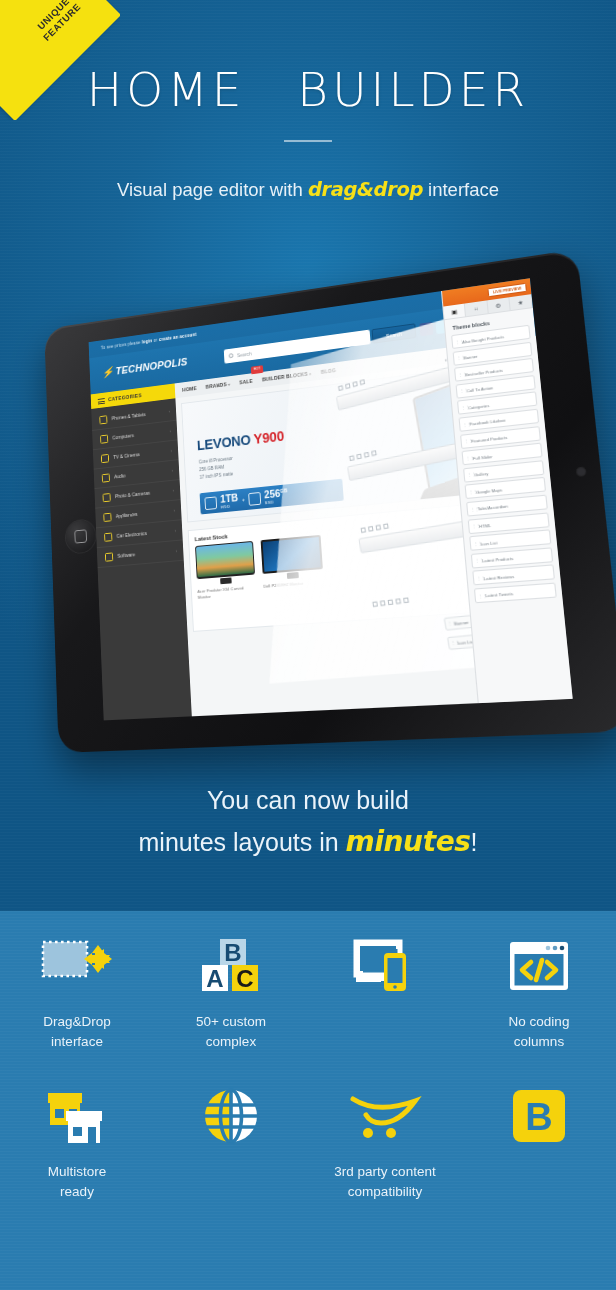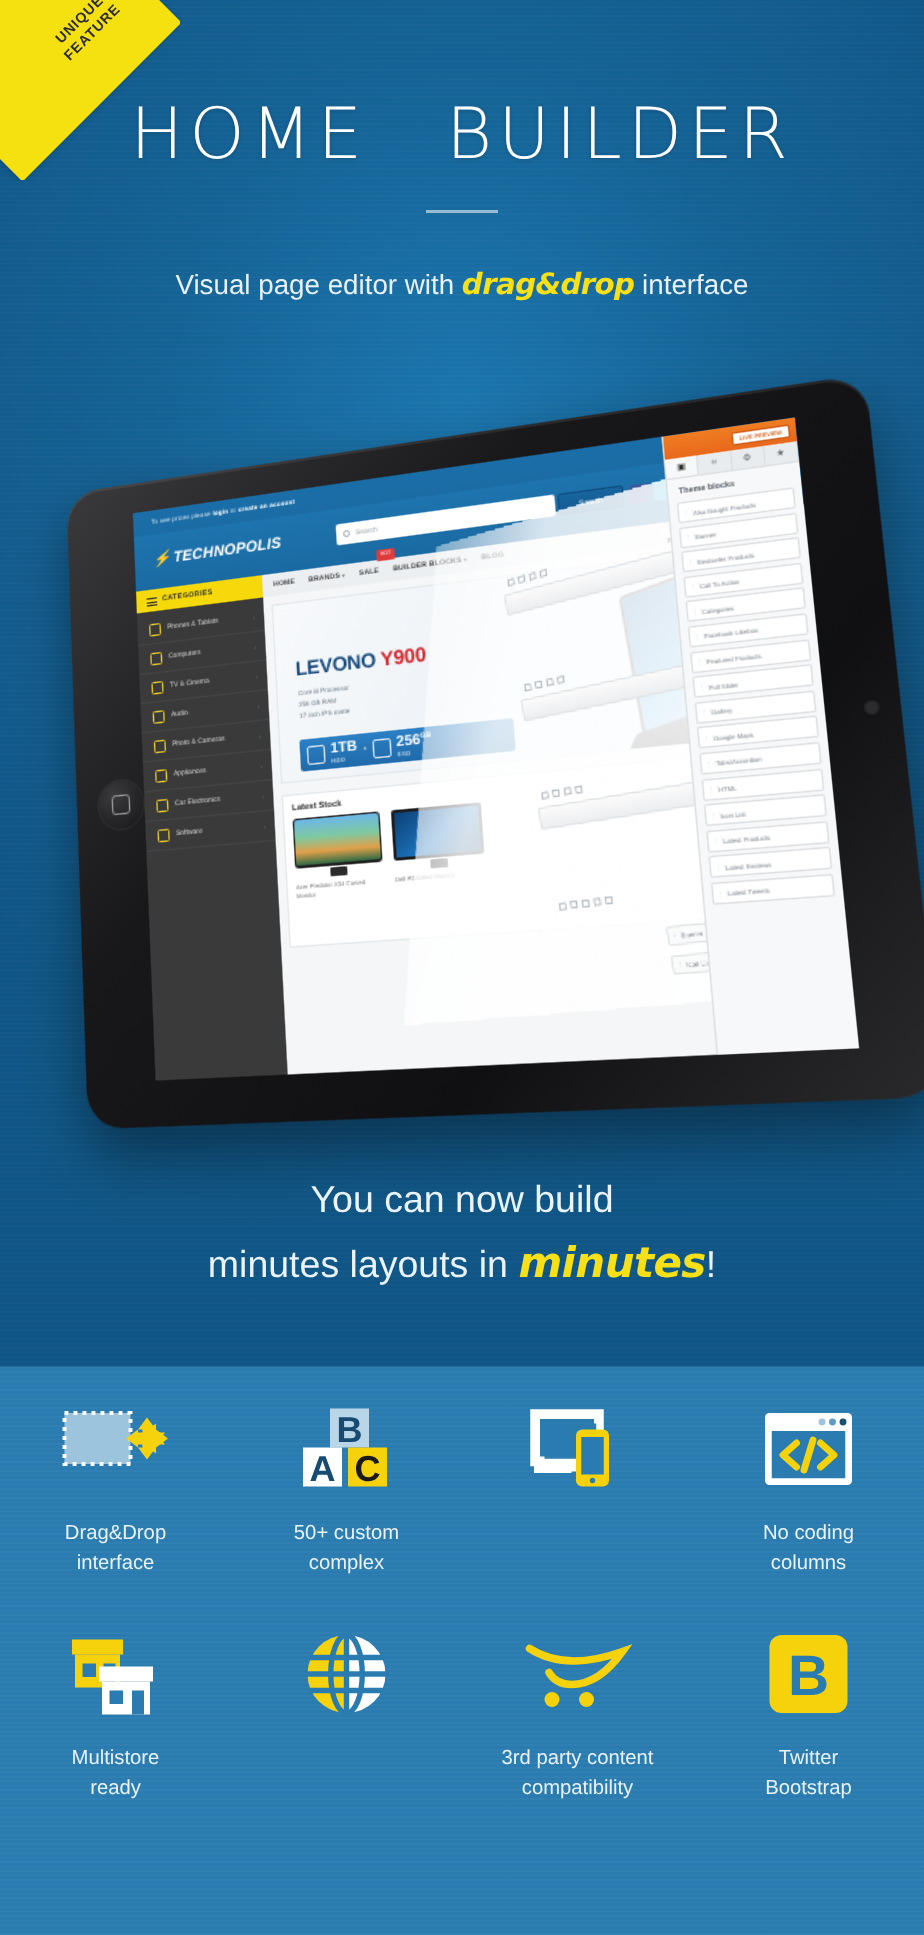--- a/index.html
+++ b/index.html
@@ -773,21 +773,17 @@
       </div>
     </div>
 
     <div class="fcell">
       <div class="ficon">
         <svg width="56" height="56" viewBox="0 0 56 56">
           <rect x="2" y="2" width="52" height="52" rx="8" fill="#f5d20c"></rect>
           <text x="28" y="42" font-family="Liberation Sans, sans-serif" font-size="38" font-weight="bold" fill="#2a7cb0" text-anchor="middle">B</text>
         </svg>
       </div>
-      <div class="flabel">
-        <div>Twitter</div>
-        <div>Bootstrap</div>
-      </div>
     </div>
 
   </div>
 
 </div>
 
 </body></html>

